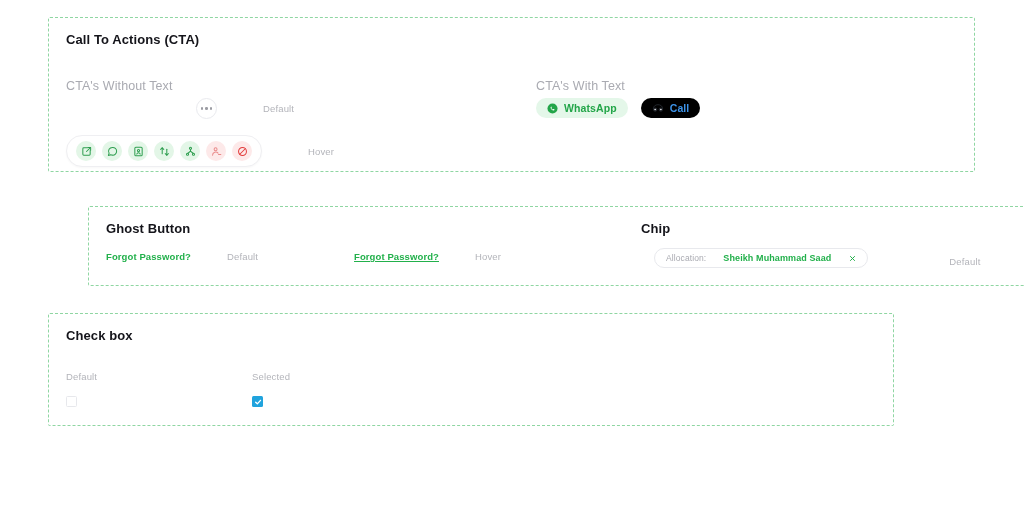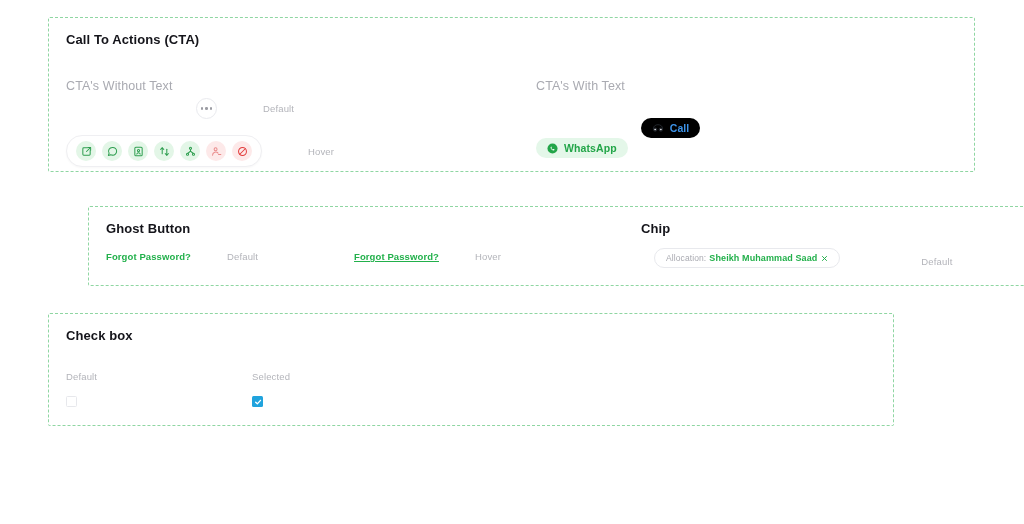--- a/index.html
+++ b/index.html
@@ -96,21 +96,21 @@
   #cta-text-row {
     position: absolute; left: 487px; top: 80px;
     display: flex; align-items: center; gap: 13px;
   }
   .pill {
     display: inline-flex; align-items: center; gap: 6px;
     border-radius: 13px; padding: 4px 11px;
     font-size: 10.5px; font-weight: bold; letter-spacing: .1px;
     box-sizing: border-box;
   }
-  .pill.whatsapp { background: #e4f7e9; color: #22a548; margin-top: 40px; }
+  .pill.whatsapp { background: #e4f7e9; color: #22a548; }
   .pill.call     { background: #000000; color: #3d93e8; }
   .pill svg { display: block; flex: 0 0 auto; }
 
   
   #ghost-title { position: absolute; left: 17px;  top: 14px; }
   #chip-title  { position: absolute; left: 552px; top: 14px; }
 
   .ghost-row { position: absolute; display: flex; align-items: flex-start; }
   #ghost-default-row { left: 17px;  top: 44px; }
   #ghost-hover-row   { left: 265px; top: 44px; }
@@ -119,21 +119,21 @@
     letter-spacing: .1px; cursor: pointer;
   }
   .ghost-link.hover { text-decoration: underline; }
   .ghost-row .state-label { margin-left: 36px; }
 
   #chip-row {
     position: absolute; left: 565px; top: 41px;
     display: flex; align-items: flex-end;
   }
   .chip {
-    display: inline-flex; align-items: center; gap: 3px;
+    display: inline-flex; align-items: center; gap: 17px;
     border: 1px solid #e8e9ed; border-radius: 13px;
     background: #fff; padding: 4px 11px;
     box-sizing: border-box; white-space: nowrap;
   }
   .chip-key  { font-size: 8.5px; color: #a9aab1; letter-spacing: .1px; }
   .chip-val  { font-size: 9px; font-weight: bold; color: #22b04b; letter-spacing: .1px; }
   .chip-x    { display: flex; align-items: center; margin-left: 1px; cursor: pointer; }
   #chip-row .state-label { margin-left: 81px; margin-bottom: 1px; }
 
   

